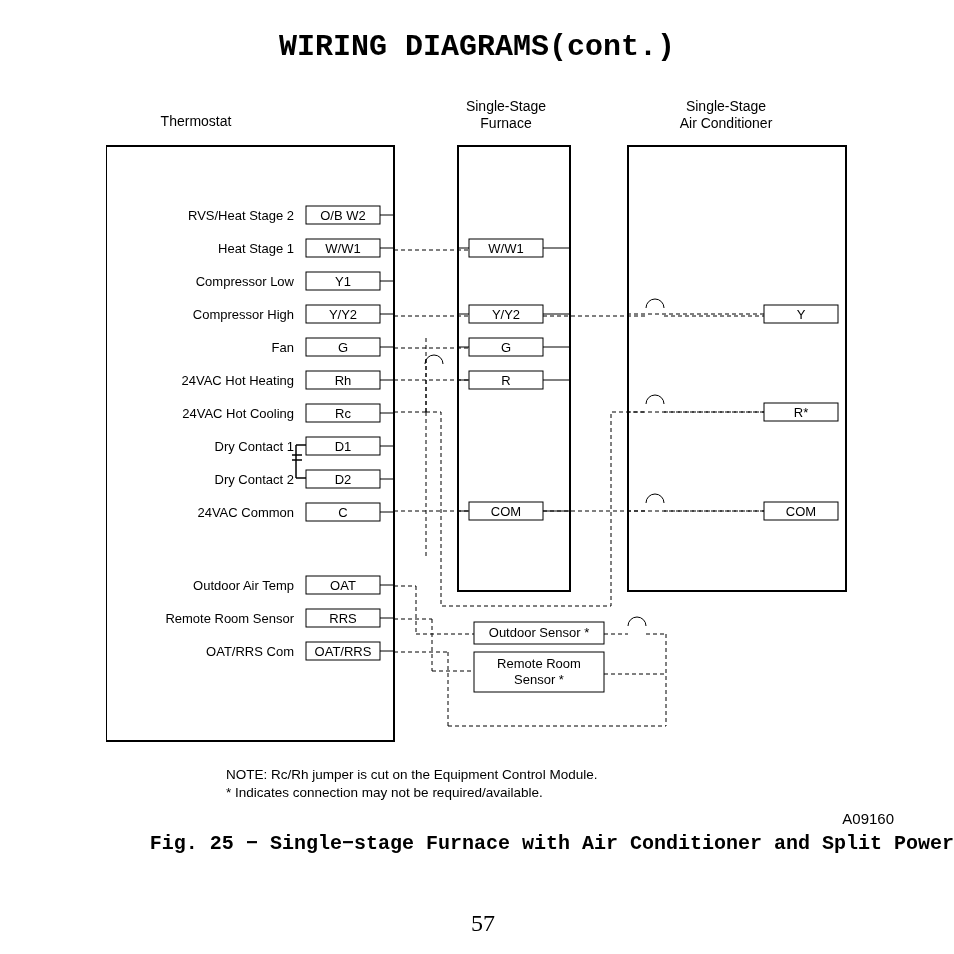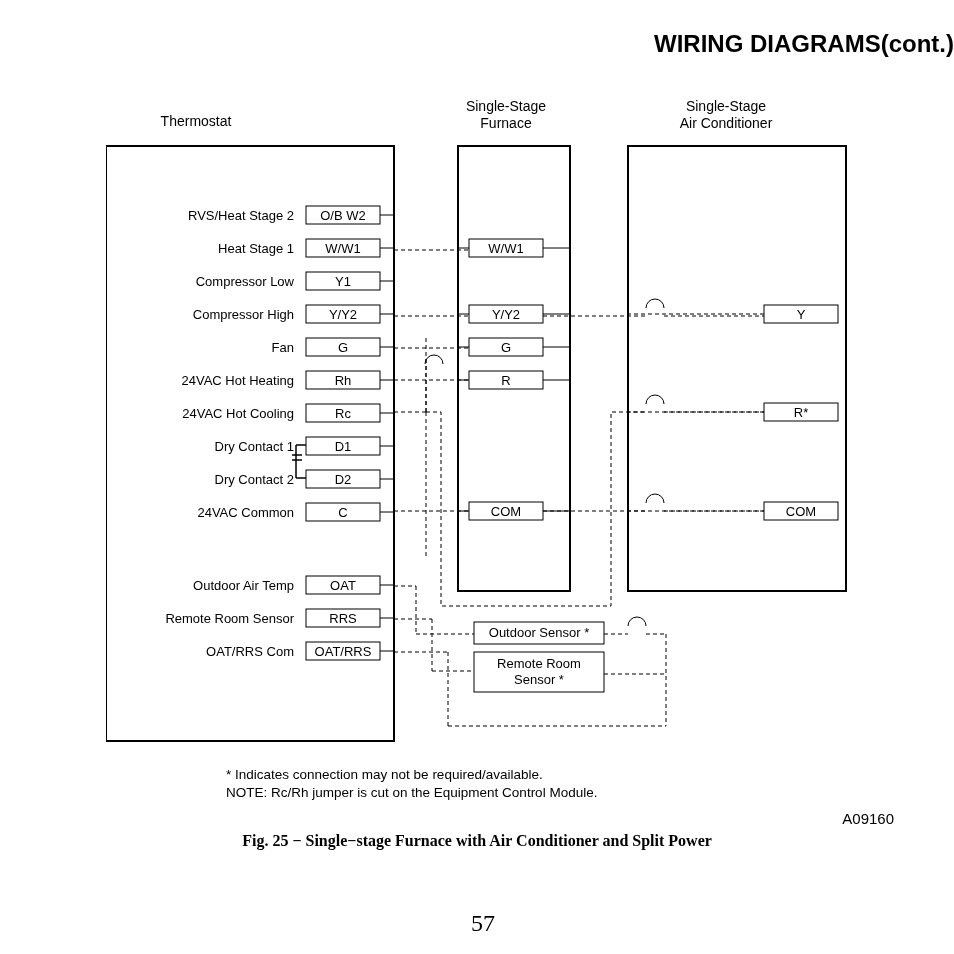--- a/index.html
+++ b/index.html
@@ -1,28 +1,28 @@
 <!DOCTYPE html>
 <html><head>
 <meta charset="utf-8">
 <style>
   html,body{margin:0;padding:0;background:#fff;font-family:Arial,Helvetica,sans-serif;color:#000}
   .page{width:954px;height:954px;position:relative;box-sizing:border-box}
-  .title{position:absolute;top:30px;left:0;width:100%;text-align:right;
-         font-family:Liberation Sans, sans-serif;font-weight:bold;font-size:24px}
+  .title{position:absolute;top:30px;left:0;width:100%;text-align:center;
+         font-family:Liberation Mono, monospace;font-weight:bold;font-size:30px}
   svg{position:absolute;top:86px;left:106px}
   svg text{font-family:Arial,Helvetica,sans-serif}
   .hdr{font-size:14px}
   .lbl{font-size:13px}
   .term{font-size:13px}
   .sbox{font-size:13px}
   .notes{position:absolute;top:766px;left:226px;font-size:13.5px;line-height:1.35}
   .code{position:absolute;top:810px;right:60px;font-size:15px}
-  .caption{position:absolute;top:832px;left:0;width:100%;text-align:center;
-           font-family:Liberation Serif, serif;font-weight:bold;font-size:16px}
+  .caption{position:absolute;top:832px;left:0;width:100%;text-align:right;
+           font-family:Liberation Mono, monospace;font-weight:bold;font-size:20px}
   .pagenum{position:absolute;top:910px;left:6px;width:100%;text-align:center;
            font-family:"Times New Roman",serif;font-size:24px}
 </style>
 </head>
 <body>
 <div class="page">
 
 <div class="title">WIRING DIAGRAMS(cont.)</div>
 
 <svg width="760" height="670">
@@ -196,21 +196,21 @@
     <text class="sbox" x="433" y="551" text-anchor="middle">Outdoor Sensor *</text>
   </g>
   <g>
     <rect x="368" y="566" width="130" height="40" fill="#fff" stroke="#000"></rect>
     <text class="sbox" x="433" y="582" text-anchor="middle">Remote Room</text>
     <text class="sbox" x="433" y="598" text-anchor="middle">Sensor  *</text>
   </g>
 </svg>
 
 <div class="notes">
+  <div>NOTE:  Rc/Rh jumper is cut on the Equipment Control Module.</div>
   <div>*  Indicates connection may not be required/available.</div>
-  <div>NOTE:  Rc/Rh jumper is cut on the Equipment Control Module.</div>
 </div>
 
 <div class="code">A09160</div>
 <div class="caption">Fig. 25 − Single−stage Furnace with Air Conditioner and Split Power</div>
 <div class="pagenum">57</div>
 
 </div>
 
 </body></html>

